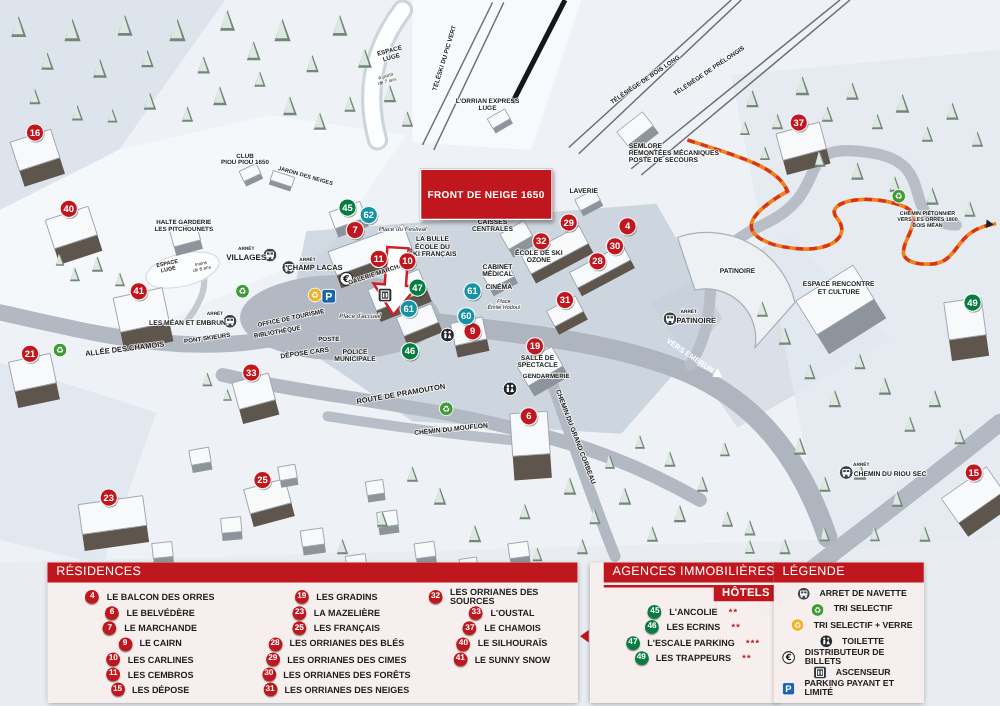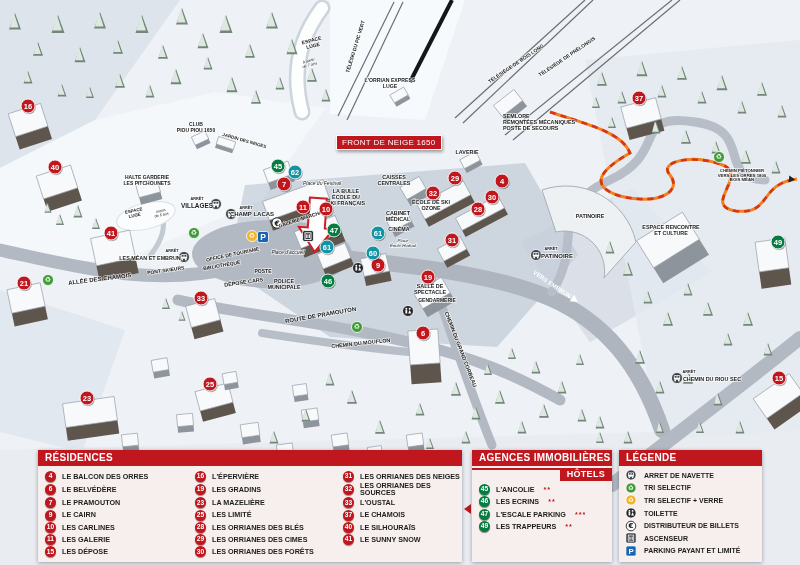--- a/index.html
+++ b/index.html
@@ -1,34 +1,34 @@
 <!DOCTYPE html>
 <html><head>
 <meta charset="utf-8">
 <style>
   html,body{margin:0;padding:0;background:#dfe3e8;}
   .stage{position:relative;width:800px;height:565px;overflow:hidden;
          font-family:"Liberation Sans",sans-serif;background:#eef1f5;}
   svg{display:block}
   #map{position:absolute;left:0;top:0}
-  .banner{position:absolute;left:336px;top:135px;height:13px;padding:0 5px;
-          background:#c0161d;border:1.5px solid #fff;color:#fff;font-weight:normal;
+  .banner{position:absolute;left:336px;top:135px;height:13px;padding:13px 5px;
+          background:#c0161d;border:1.5px solid #fff;color:#fff;font-weight:bold;
           font-size:8px;line-height:13px;letter-spacing:.3px;white-space:nowrap;
           box-shadow:1px 2px 3px rgba(0,0,0,.35);}
   .panel{position:absolute;top:450px;background:rgba(247,238,237,.97);
          box-shadow:0 1px 4px rgba(0,0,0,.35);}
   .panel-res{left:38px;width:424px;height:112px;}
-  .panel-ag{left:472px;width:140px;height:112px;}
-  .panel-leg{left:619px;width:143px;height:112px;}
+  .panel-ag{left:472px;width:140px;height:112px;padding-left:11px;}
+  .panel-leg{left:619px;width:120px;height:112px;}
   .panel h2{margin:0;background:#c0161d;color:#fff;font-size:10px;height:16px;
-            line-height:16px;padding-left:7px;font-weight:bold;letter-spacing:.3px;}
+            line-height:16px;padding-left:7px;font-weight:normal;letter-spacing:.3px;}
   .res-grid{display:grid;grid-auto-flow:column;grid-template-rows:repeat(7,1fr);
             grid-template-columns:150px 148px 1fr;padding:4px 2px 4px 7px;height:88px;}
   .item{display:flex;align-items:center;gap:6px;font-size:7.2px;font-weight:bold;
-        color:#1d1d1b;line-height:1;}
+        color:#1d1d1b;line-height:1;justify-content:center;}
   .dot{width:11px;height:11px;border-radius:50%;color:#fff;font-size:6.6px;
        font-weight:bold;display:flex;align-items:center;justify-content:center;
        flex:0 0 11px;box-shadow:0 1px 1px rgba(0,0,0,.45);}
   .ag-list{padding:4px 4px 0 7px;display:flex;flex-direction:column;}
   .ag-list .item{height:12.5px;}
   .hotels-bar{position:relative;border-top:2px solid #c0161d;margin:2px 0 1px 0;height:11px;text-align:right;}
   .hotels-tab{position:absolute;right:0;top:-2px;background:#c0161d;color:#fff;
               font-size:9px;font-weight:bold;padding:1px 7px 2px 7px;letter-spacing:.3px;}
   .stars{color:#c0161d;margin-left:3px;letter-spacing:1px;}
   .leg-list{padding:3px 2px 0 6px;display:flex;flex-direction:column;}
@@ -730,53 +730,49 @@
         <div class="item">
           <span class="dot" style="background: rgb(192, 22, 29);">4</span>
           <span>LE BALCON DES ORRES</span>
         </div>
         <div class="item">
           <span class="dot" style="background: rgb(192, 22, 29);">6</span>
           <span>LE BELVÉDÈRE</span>
         </div>
         <div class="item">
           <span class="dot" style="background: rgb(192, 22, 29);">7</span>
-          <span>LE PRAMOUTON</span>
+          <span>LE MARCHANDE</span>
         </div>
         <div class="item">
           <span class="dot" style="background: rgb(192, 22, 29);">9</span>
           <span>LE CAIRN</span>
         </div>
         <div class="item">
           <span class="dot" style="background: rgb(192, 22, 29);">10</span>
           <span>LES CARLINES</span>
         </div>
         <div class="item">
           <span class="dot" style="background: rgb(192, 22, 29);">11</span>
-          <span>LES GALERIE</span>
+          <span>LES CEMBROS</span>
         </div>
         <div class="item">
           <span class="dot" style="background: rgb(192, 22, 29);">15</span>
           <span>LES DÉPOSE</span>
         </div>
         <div class="item">
-          <span class="dot" style="background: rgb(192, 22, 29);">16</span>
-          <span>L'ÉPERVIÈRE</span>
-        </div>
-        <div class="item">
           <span class="dot" style="background: rgb(192, 22, 29);">19</span>
           <span>LES GRADINS</span>
         </div>
         <div class="item">
           <span class="dot" style="background: rgb(192, 22, 29);">23</span>
           <span>LA MAZELIÈRE</span>
         </div>
         <div class="item">
           <span class="dot" style="background: rgb(192, 22, 29);">25</span>
-          <span>LES LIMITÉ</span>
+          <span>LES FRANÇAIS</span>
         </div>
         <div class="item">
           <span class="dot" style="background: rgb(192, 22, 29);">28</span>
           <span>LES ORRIANES DES BLÉS</span>
         </div>
         <div class="item">
           <span class="dot" style="background: rgb(192, 22, 29);">29</span>
           <span>LES ORRIANES DES CIMES</span>
         </div>
         <div class="item">

